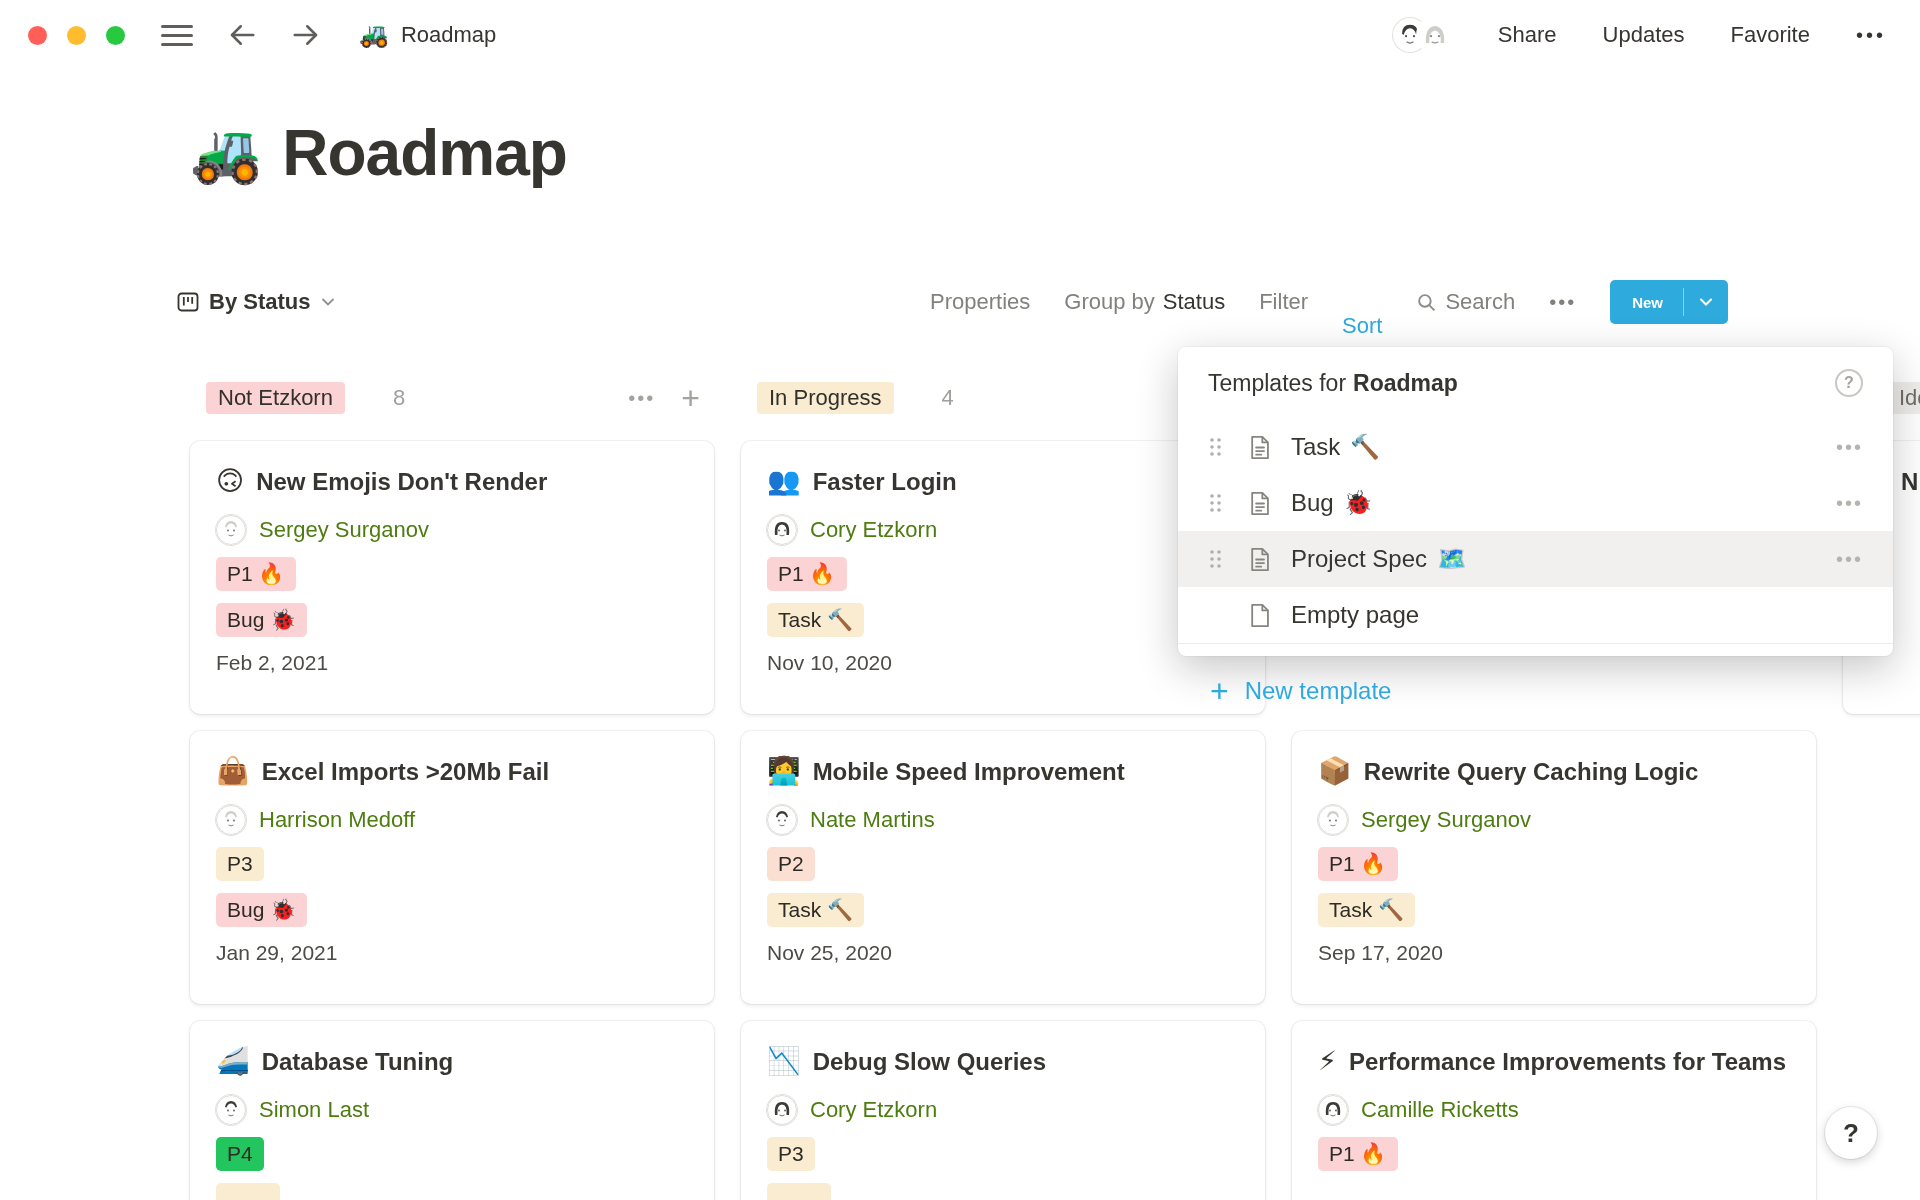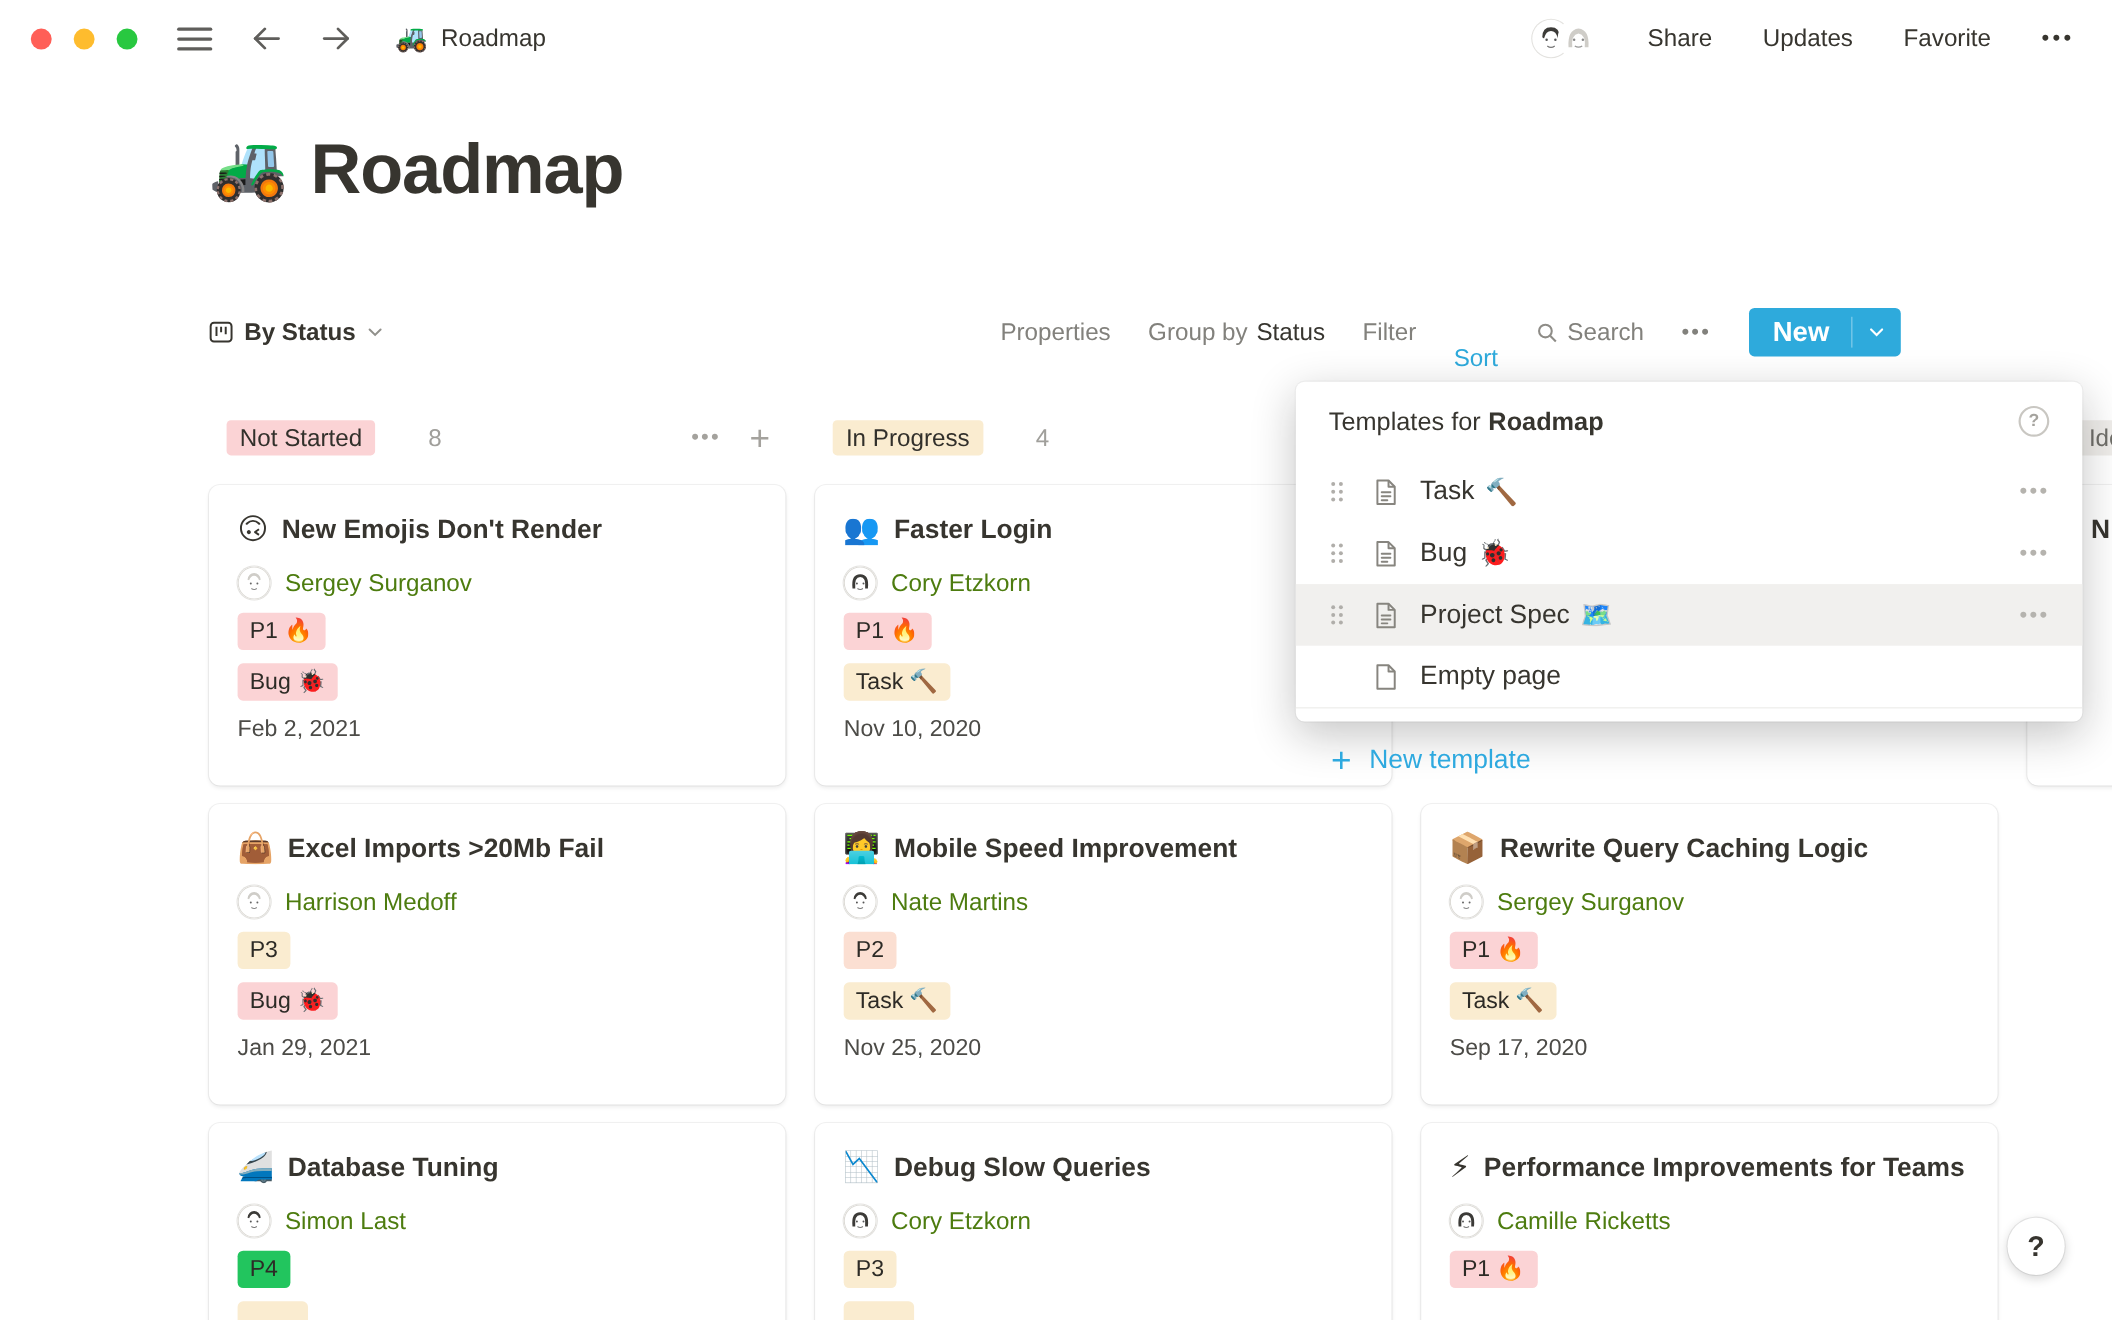--- a/index.html
+++ b/index.html
@@ -29,37 +29,37 @@
   .avatars .avatar + .avatar { margin-left:-9px; box-shadow:0 0 0 2px #fff; }
   .top-action { cursor:pointer; }
   .more-dots { color:#37352f; font-size:20px; letter-spacing:3px; cursor:pointer; }
 
   
   .page-title { position:absolute; left:190px; top:116px; display:flex; align-items:center; }
   .page-title .emoji { font-size:58px; margin-right:20px; line-height:1; }
   .page-title .text { font-size:64px; font-weight:700; letter-spacing:-1px; color:#37352f; }
 
   
-  .toolbar { position:absolute; left:190px; right:192px; top:279px; height:46px;
+  .toolbar { position:absolute; left:177px; right:192px; top:279px; height:46px;
     display:flex; align-items:center; }
   .view-switch { display:flex; align-items:center; gap:10px; cursor:pointer; }
   .board-icon svg{ width:22px; height:22px; display:block; }
   .view-label { font-size:22px; font-weight:600; color:#37352f; }
   .chev { width:16px; height:16px; color:#91908b; }
   .toolbar-right { margin-left:auto; display:flex; align-items:center; gap:34px;
     font-size:22px; color:#82817c; }
   .tb-item { cursor:pointer; white-space:nowrap; }
   .groupby .val { color:#37352f; margin-left:8px; }
   .tb-sort { color:#2eaadc;margin-top:48px; }
   .tb-search { display:flex; align-items:center; gap:8px; }
   .tb-search svg { width:21px; height:21px; }
   .tb-more { font-size:20px; letter-spacing:2px; color:#82817c; }
   .new-btn { display:flex; align-items:stretch; background:#2eaadc; border-radius:5px;
     height:44px; overflow:hidden; cursor:pointer; }
-  .new-btn .label { color:#fff; font-size:25px; font-weight:600; display:flex; align-items:center; padding:0 20px 0 22px; }
+  .new-btn .label { color:#fff; font-size:15px; font-weight:600; display:flex; align-items:center; padding:0 20px 0 22px; }
   .new-btn .split { width:1px; background:rgba(255,255,255,0.45); margin:8px 0; }
   .new-btn .caret { display:flex; align-items:center; padding:0 14px; color:#fff; }
   .new-btn .caret svg { width:16px; height:16px; }
 
   
   .board { position:absolute; left:190px; top:382px; display:flex; gap:27px; }
   .col { width:524px; flex:0 0 524px; }
   .col-header { height:32px; margin-bottom:27px; display:flex; align-items:center; padding-left:16px; position:relative; }
   .col-badge { height:32px; display:flex; align-items:center; padding:0 12px; border-radius:4px; font-size:22px; color:#32302b; }
   .col-badge.red { background:#fbd3d5; }
@@ -230,21 +230,21 @@
             </svg>
         </span>
       </div>
     </div>
   </div>
 
   <div class="board">
 
     <div class="col">
       <div class="col-header">
-        <span class="col-badge red">Not Started</span>
+        <span class="col-badge red">Not Etzkorn</span>
         <span class="col-count">8</span>
         <span class="col-actions">
           <span class="dots">•••</span>
           <span class="plus">+</span>
         </span>
       </div>
 
       <div class="card">
         <div class="card-title">
           <span class="emoji">🙃</span>

